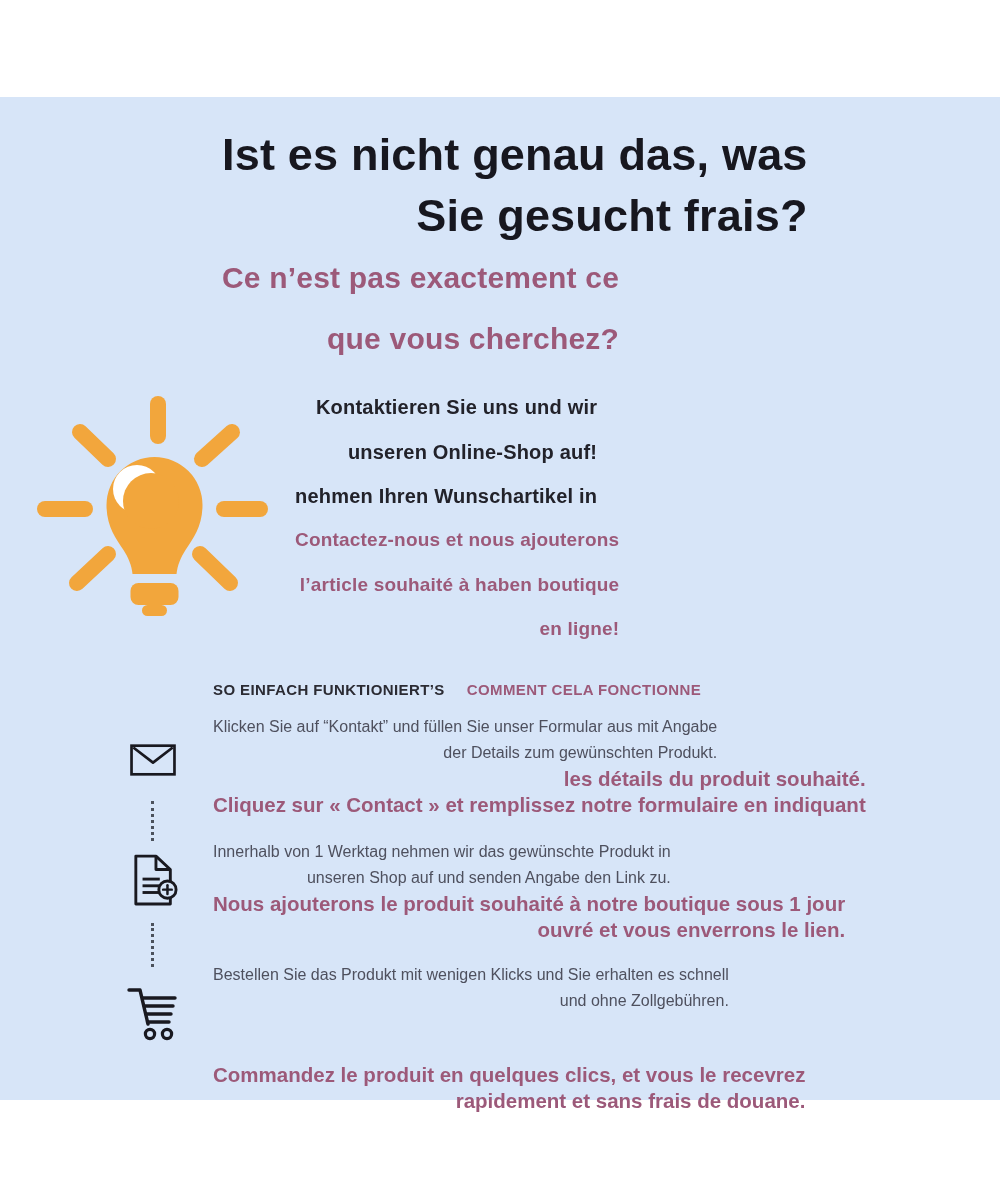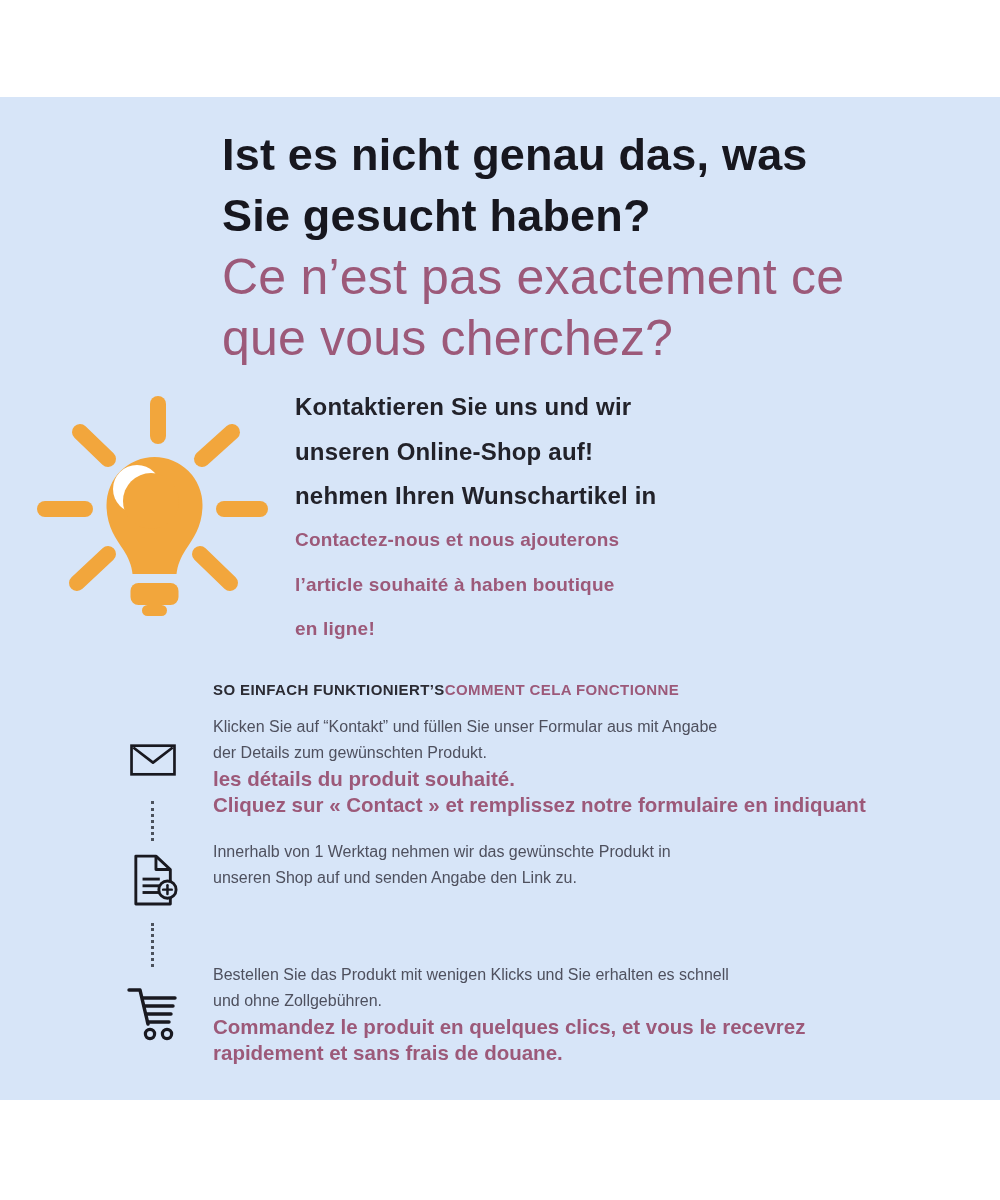--- a/index.html
+++ b/index.html
@@ -17,90 +17,90 @@
     width:1000px;height:1200px;
     background:#ffffff;
     overflow:hidden;
     font-family:"Liberation Sans","DejaVu Sans",sans-serif;
   }
   .panel{
     position:absolute;left:0;top:97px;
     width:1000px;height:1003px;
     background:var(--panel-bg);
   }
-  .abs{position:absolute;}
+  .abs{position:absolute;text-align:right;}
   .line{white-space:nowrap;}
 
   .heading-de{
     left:222px;top:124px;
     font-size:45px;line-height:61px;font-weight:700;
     color:var(--accent-dark);
     letter-spacing:0.2px;
   }
   .heading-fr{
     left:222px;top:247px;
-    font-size:50px;line-height:61px;font-weight:400;
+    font-size:30px;line-height:61px;font-weight:700;
     color:var(--accent-mauve);
     letter-spacing:0.2px;
   }
   .intro-de{
     left:295px;top:385px;
-    font-size:24px;line-height:44.5px;font-weight:700;
+    font-size:20px;line-height:44.5px;font-weight:700;
     color:#22222a;
     letter-spacing:0.2px;
   }
   .intro-fr{
     left:295px;top:518px;
     font-size:19px;line-height:44.5px;font-weight:700;
     color:var(--accent-mauve);
     letter-spacing:0.2px;
   }
   .how-header{
     left:213px;top:681px;
-    display:flex;align-items:baseline;
+    display:flex;gap:22px;align-items:baseline;
     font-size:15px;font-weight:700;letter-spacing:0.4px;
   }
   .how-de{color:#2b2b33;}
   .how-fr{color:var(--accent-mauve);}
 
   .step-de{
     font-size:16px;line-height:25.5px;font-weight:400;
     color:var(--body-gray);
   }
   .step-fr{
     font-size:20.5px;line-height:25.5px;font-weight:700;
     color:var(--accent-mauve);
   }
   .step1-de{left:213px;top:714px;}
   .step1-fr{left:213px;top:766px;}
   .step2-de{left:213px;top:839px;}
   .step2-fr{left:213px;top:891px;}
   .step3-de{left:213px;top:962px;}
-  .step3-fr{left:213px;top:1014px;}
+  .step3-fr{left:213px;top:1062px;}
 
   .bulb{left:30px;top:380px;width:240px;height:245px;color:var(--accent-orange);}
   .env-icon{left:129px;top:743px;width:48px;height:34px;color:var(--icon-dark);}
   .doc-icon{left:132px;top:854px;width:46px;height:54px;color:var(--icon-dark);}
   .cart-icon{left:126px;top:984px;width:52px;height:58px;color:var(--icon-dark);}
   .connector{
     width:0;border-left:3px dotted #4b515c;
   }
   .connector-1{left:151px;top:801px;height:40px;}
   .connector-2{left:151px;top:923px;height:44px;}
   svg{display:block;}
 </style>
 </head>
 <body>
 
 <div class="page">
   <div class="panel abs"></div>
 
   <div class="abs heading-de">
     <div class="line">Ist es nicht genau das, was</div>
-    <div class="line">Sie gesucht haben?</div>
+    <div class="line">Sie gesucht frais?</div>
   </div>
 
   <div class="abs heading-fr">
     <div class="line">Ce n’est pas exactement ce</div>
     <div class="line">que vous cherchez?</div>
   </div>
 
   <div class="abs bulb">
     <svg width="240" height="245" viewBox="0 0 240 245">
       <g stroke="currentColor" stroke-width="16" stroke-linecap="round">
@@ -168,20 +168,24 @@
       <g stroke="currentColor" stroke-width="2.6" stroke-linecap="round">
         <line x1="32.5" y1="37" x2="41.5" y2="37"></line>
         <line x1="37" y1="32.5" x2="37" y2="41.5"></line>
       </g>
     </svg>
   </div>
   <div class="abs step-de step2-de">
     <div class="line">Innerhalb von 1 Werktag nehmen wir das gewünschte Produkt in</div>
     <div class="line">unseren Shop auf und senden Angabe den Link zu.</div>
   </div>
+  <div class="abs step-fr step2-fr">
+    <div class="line">Nous ajouterons le produit souhaité à notre boutique sous 1 jour</div>
+    <div class="line">ouvré et vous enverrons le lien.</div>
+  </div>
 
   <div class="abs connector connector-2"></div>
 
   <div class="abs cart-icon">
     <svg width="52" height="58" viewBox="0 0 52 58">
       <g fill="none" stroke="currentColor" stroke-width="3.4" stroke-linecap="round" stroke-linejoin="round">
         <path d="M3,6 H14 L22,40"></path>
         <line x1="17" y1="14" x2="49" y2="14"></line>
         <line x1="18.5" y1="22" x2="47" y2="22"></line>
         <line x1="20" y1="30" x2="45" y2="30"></line>

